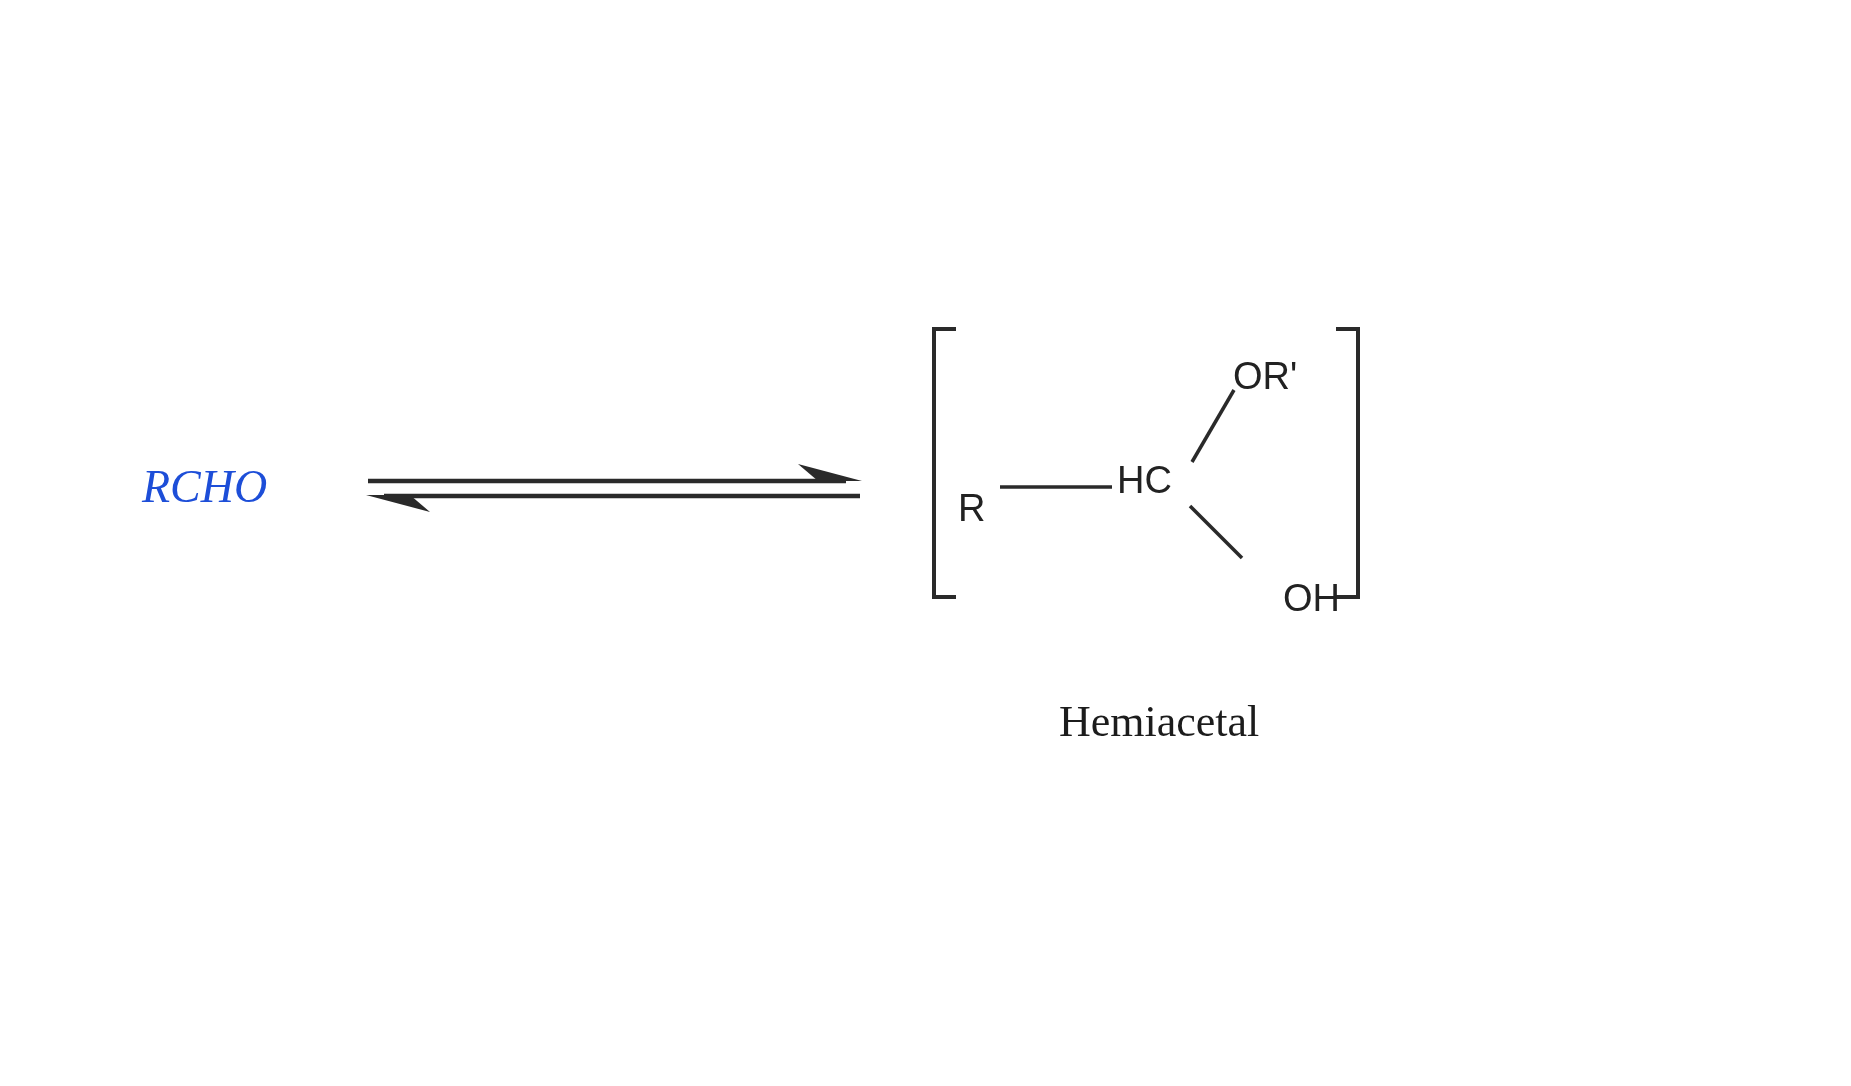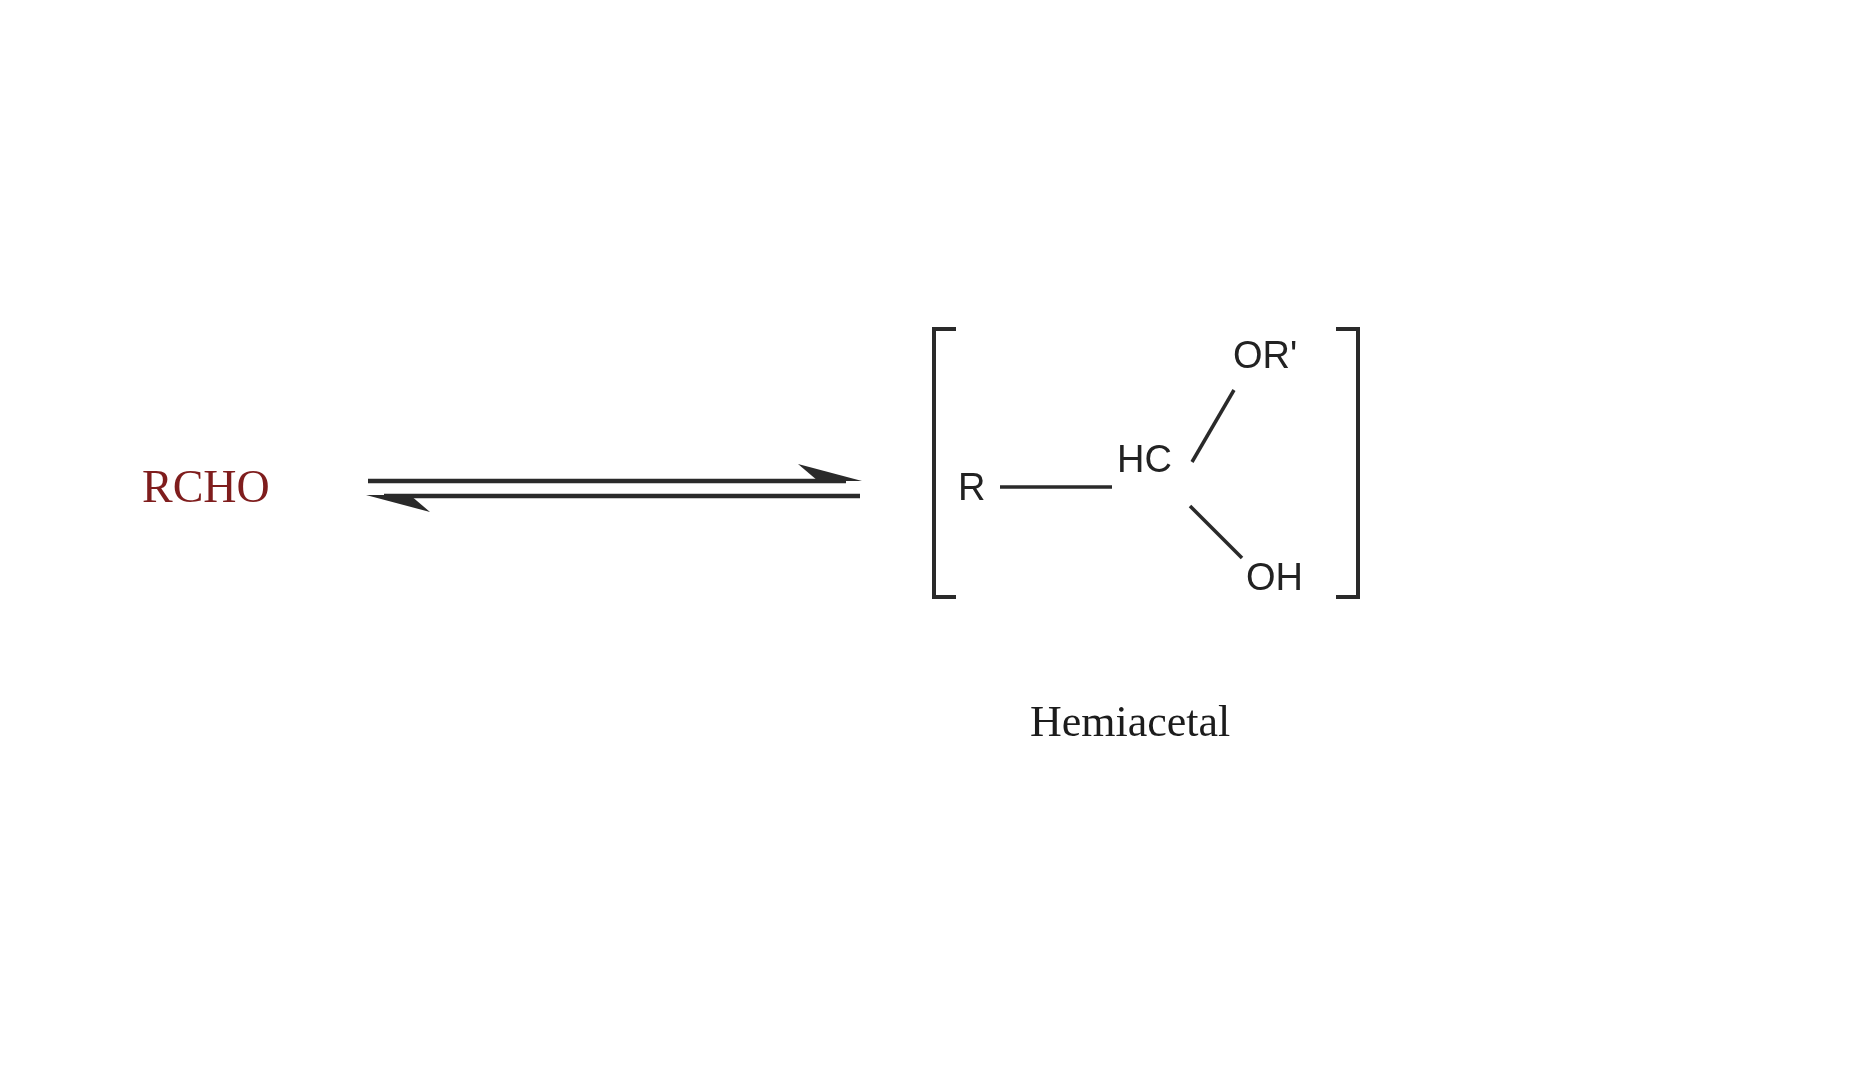--- a/index.html
+++ b/index.html
@@ -17,36 +17,39 @@
     color: #1c1c1c;
   }
   .abs {
     position: absolute;
     white-space: nowrap;
     line-height: 1;
   }
   .serif-label {
     font-family: "Liberation Serif", "DejaVu Serif", serif;
     font-size: 46px;
-    color: #7f1d1d;
+    color: #1d4ed8;
+    font-style: italic;
   }
   .conditions-label {
     font-family: "Liberation Serif", "DejaVu Serif", serif;
     font-size: 42px;
     color: #1c1c1c;
   }
   .atom-label {
     font-family: "Liberation Sans", "DejaVu Sans", sans-serif;
     font-size: 38px;
     color: #222222;
+    margin-top: 21px;
   }
   .product-name {
     font-family: "Liberation Serif", "DejaVu Serif", serif;
     font-size: 44px;
     color: #1c1c1c;
+    margin-left: 29px;
   }
   svg.overlay {
     position: absolute;
     left: 0;
     top: 0;
     width: 1851px;
     height: 1086px;
     pointer-events: none;
   }
   svg .stroke {
@@ -86,17 +89,17 @@
 
   <span class="abs serif-label" style="left:142px; top:464px;">RCHO</span>
 
 
   <span class="abs atom-label" style="left:958px; top:468px;">R</span>
 
   <span class="abs atom-label" style="left:1117px; top:440px;">HC</span>
 
   <span class="abs atom-label" style="left:1233px; top:336px;">OR'</span>
 
-  <span class="abs atom-label" style="left:1246px; top:558px;">OH</span>
+  <span class="abs atom-label" style="left:1283px; top:558px;">OH</span>
 
   <span class="abs product-name" style="left:1030px; top:700px;">Hemiacetal</span>
 
 </div>
 
 </body></html>

